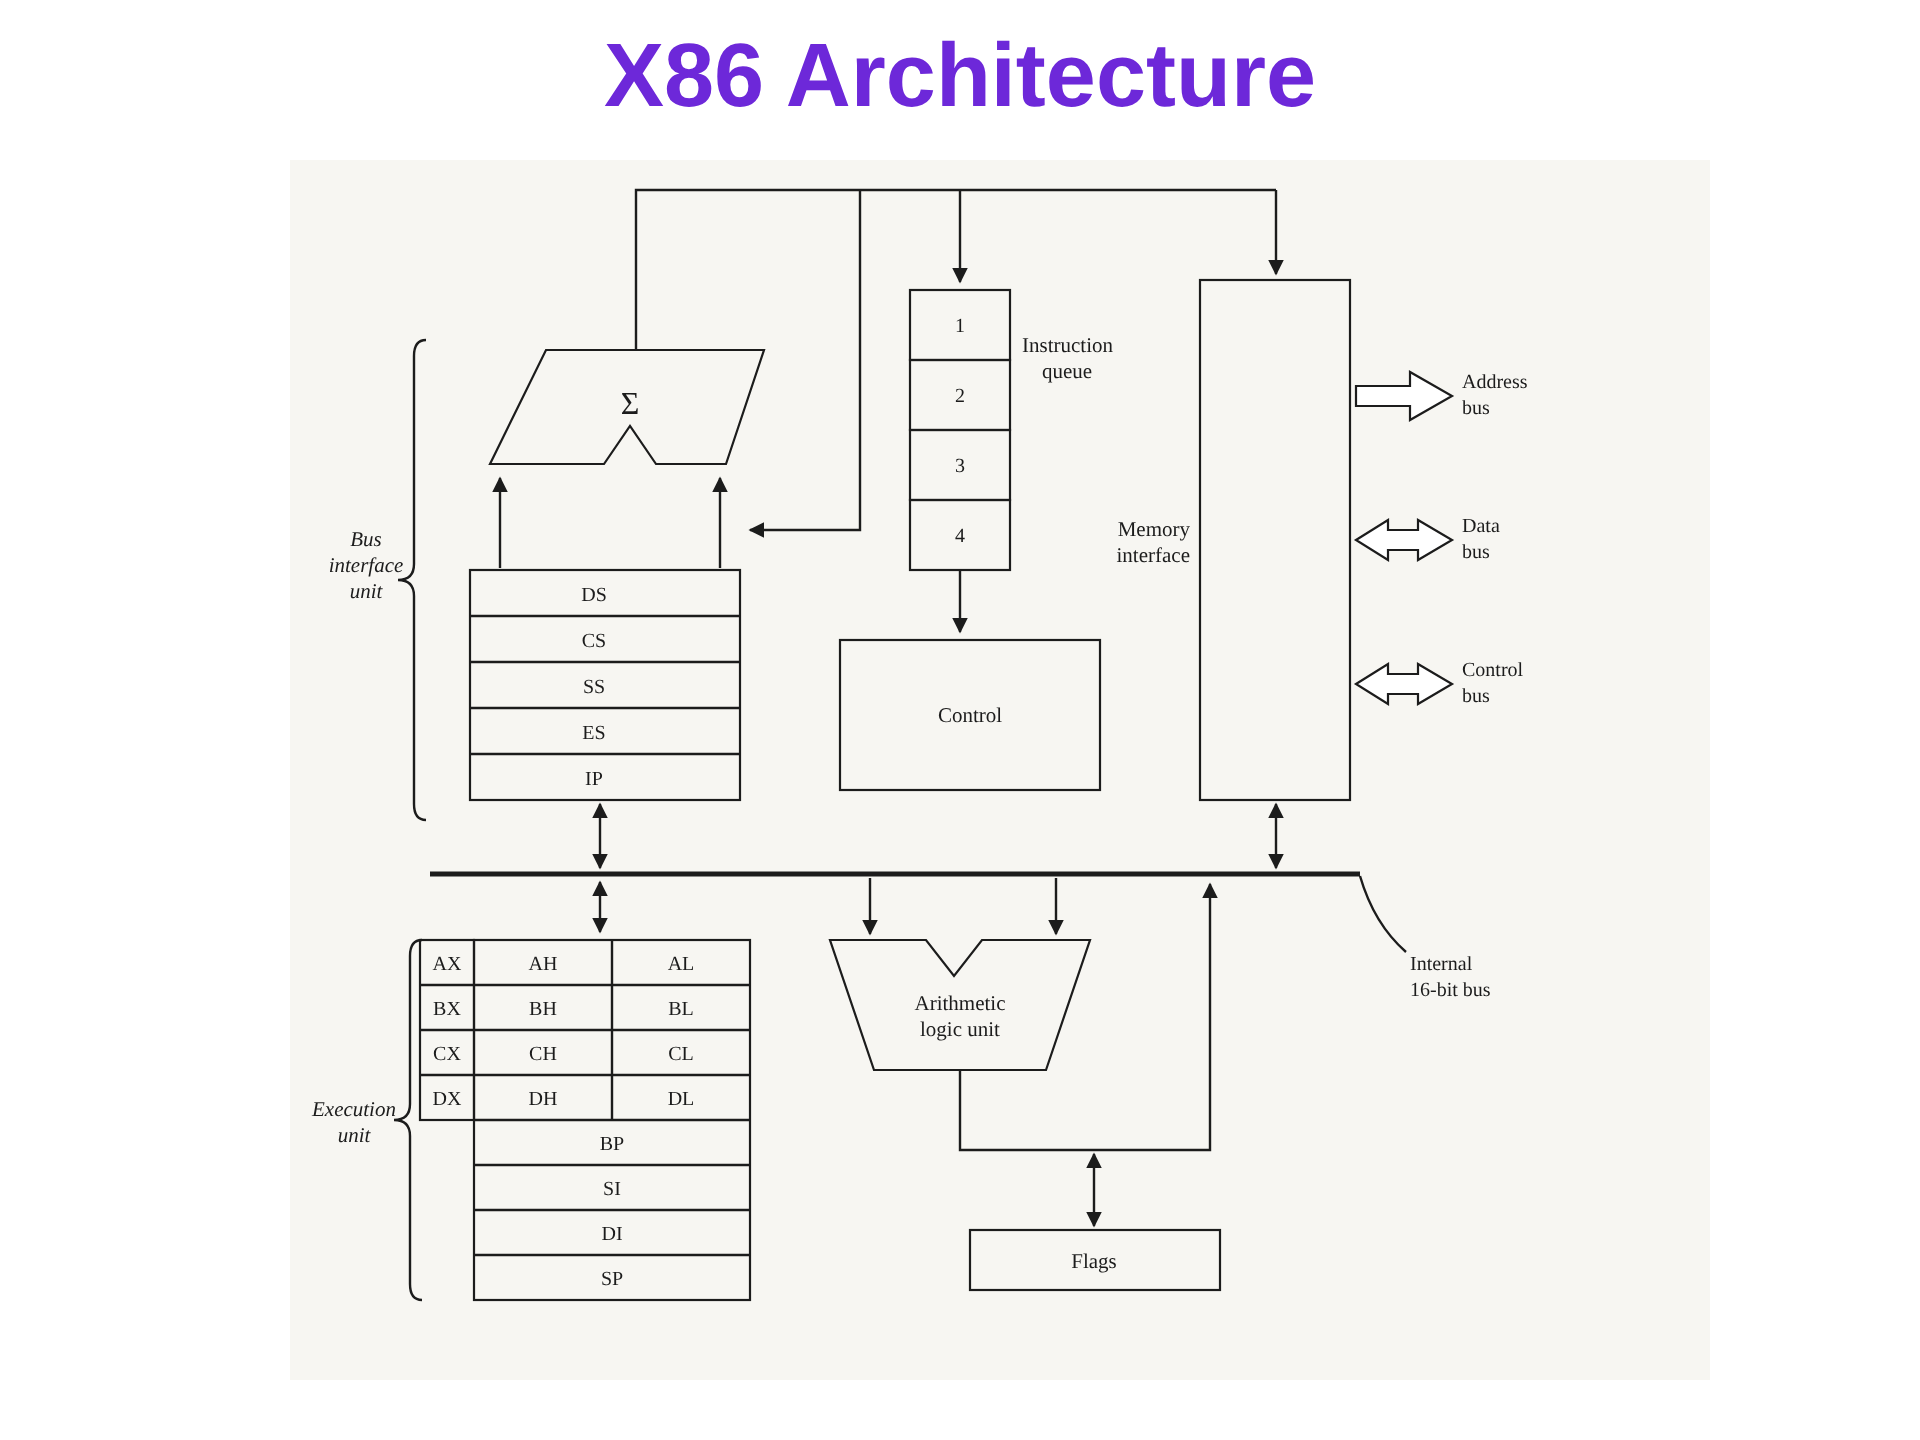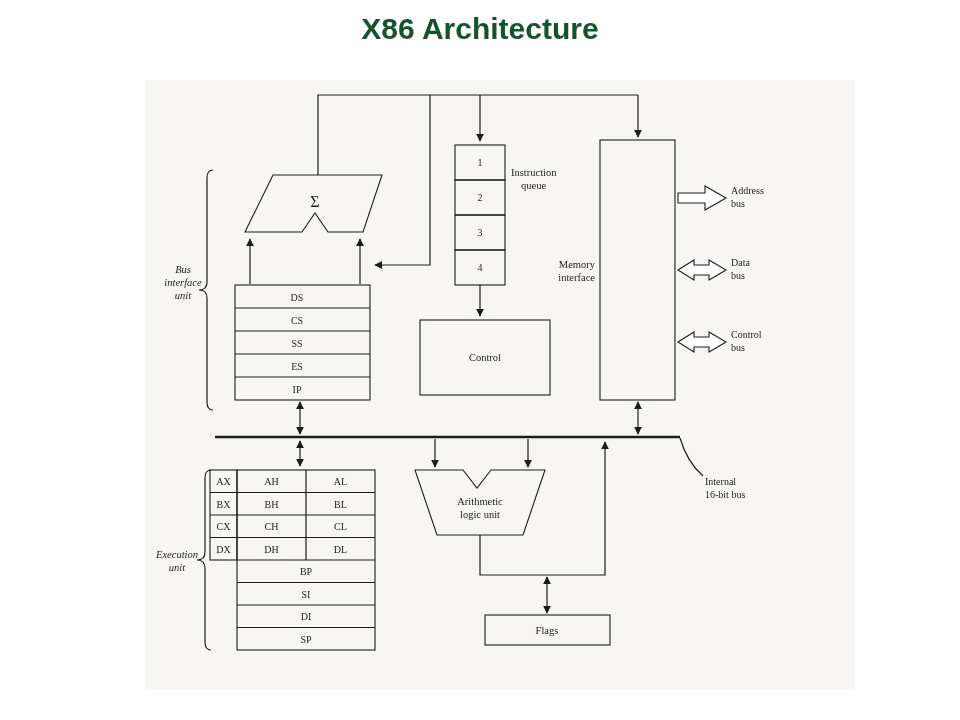--- a/index.html
+++ b/index.html
@@ -8,23 +8,23 @@
     background:#ffffff;
     font-family:"Liberation Sans", sans-serif;
     position:relative;
     overflow:hidden;
   }
   .slide-title {
     position:absolute;
     top:12px; left:0;
     width:100%;
     text-align:center;
-    font-size:30px;
+    font-size:45px;
     font-weight:bold;
-    color:#14532d;
+    color:#6d28d9;
     font-family:"Liberation Sans", sans-serif;
   }
   .diagram {
     position:absolute;
     left:145px; top:80px;
     width:710px; height:610px;
     background:#f7f6f2;
   }
   svg { display:block; }
   svg text {

